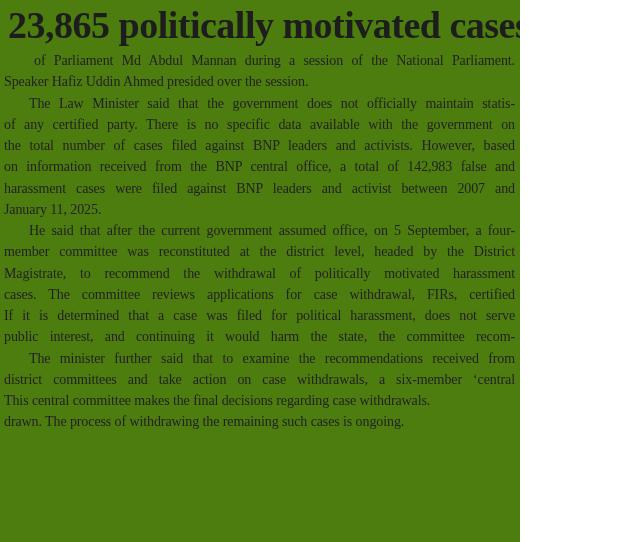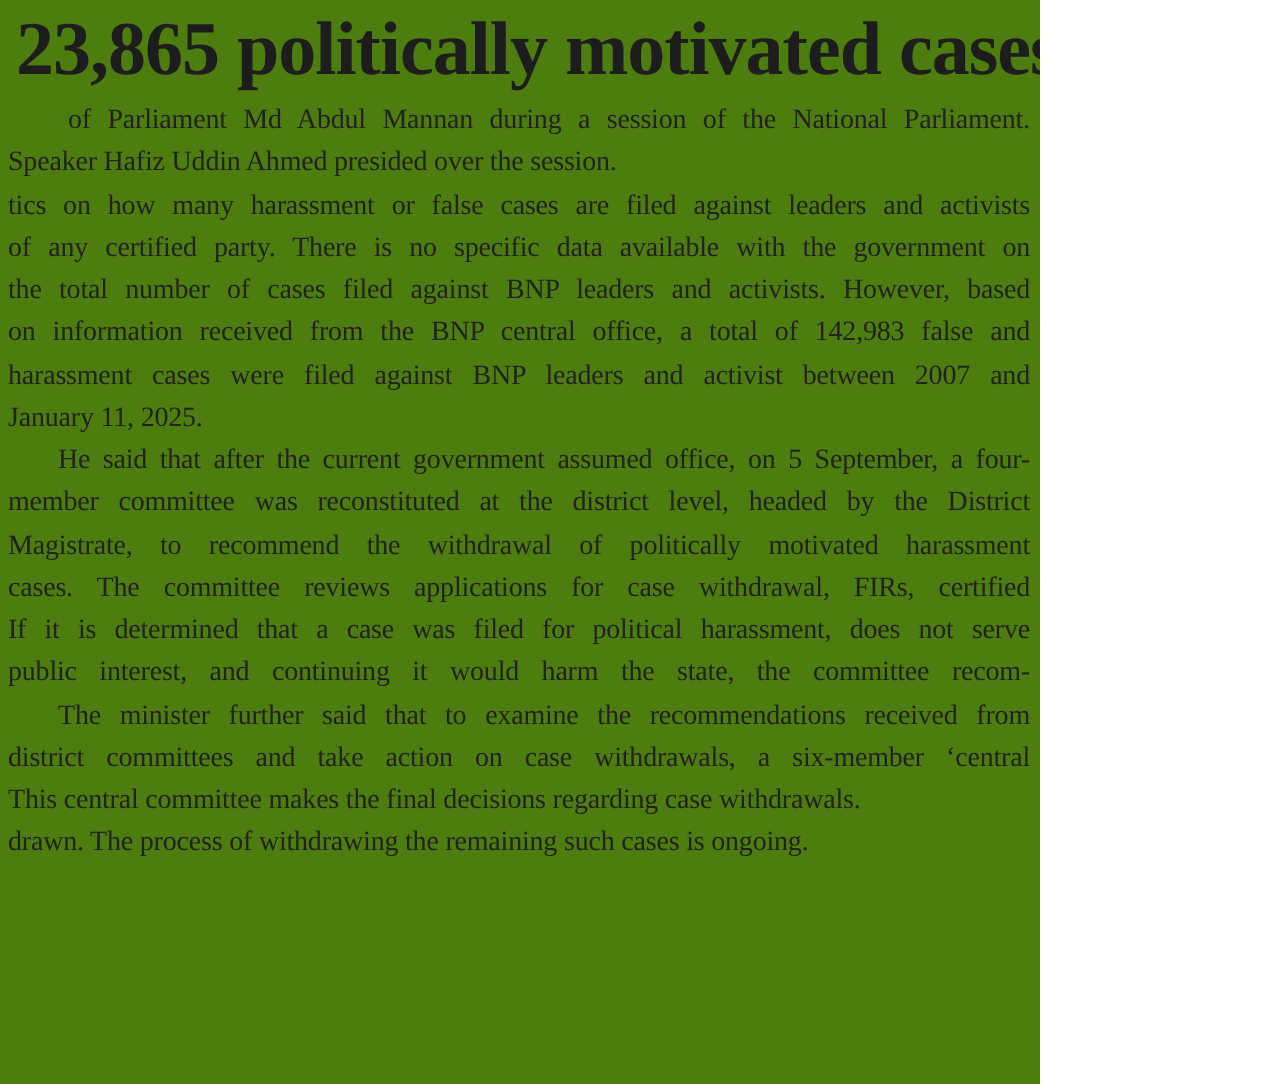--- a/index.html
+++ b/index.html
@@ -48,21 +48,21 @@
 <body>
 
 <div class="clip">
   <h1 class="headline">23,865 politically motivated cases</h1>
   <div class="body-text">
       <div class="para">
         <div class="line just indent-lg">of Parliament Md Abdul Mannan during a session of the National Parliament.</div>
         <div class="line">Speaker Hafiz Uddin Ahmed presided over the session.</div>
       </div>
       <div class="para">
-        <div class="line just">tics on how many harassment or false cases are filed against leaders and activists</div>
+        <div class="line just indent">The Law Minister said that the government does not officially maintain statis-</div>
         <div class="line just">of any certified party. There is no specific data available with the government on</div>
         <div class="line just">the total number of cases filed against BNP leaders and activists. However, based</div>
         <div class="line just">on information received from the BNP central office, a total of 142,983 false and</div>
         <div class="line just">harassment cases were filed against BNP leaders and activist between 2007 and</div>
         <div class="line">January 11, 2025.</div>
       </div>
       <div class="para">
         <div class="line just indent">He said that after the current government assumed office, on 5 September, a four-</div>
         <div class="line just">member committee was reconstituted at the district level, headed by the District</div>
         <div class="line just">Magistrate, to recommend the withdrawal of politically motivated harassment</div>

